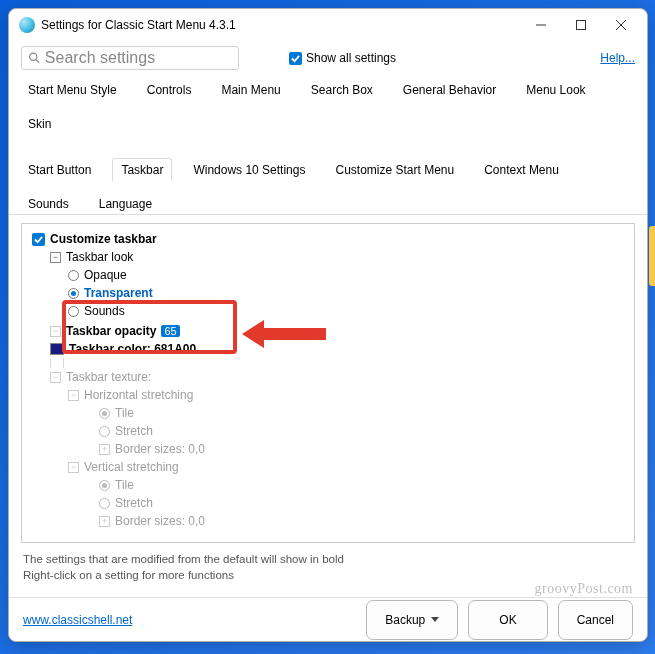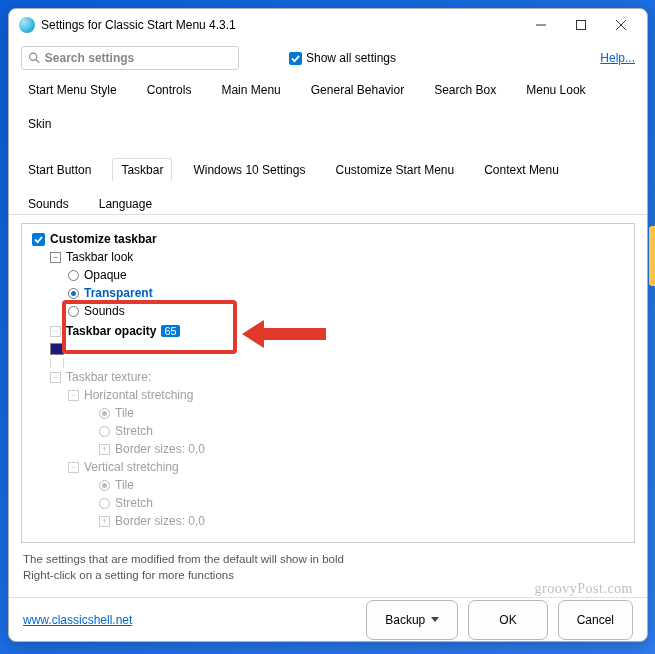--- a/index.html
+++ b/index.html
@@ -46,21 +46,21 @@
   .search-wrap {
     display:flex; align-items:center;
     border: 1px solid #d0d0d0;
     border-radius: 3px;
     height: 24px;
     width: 218px;
     padding: 0 6px;
     color:#888;
   }
   .search-wrap svg { width:14px; height:14px; margin-right:4px; }
-  .search-input { border:none; outline:none; font-size:12px; width:100%; background:transparent;font-weight:bold; }
+  .search-input { border:none; outline:none; font-size:16px; width:100%; background:transparent; }
   .search-input::placeholder { color:#888; }
   .showall { display:flex; align-items:center; gap:4px; margin-left: 42px; }
   .chk { width:13px; height:13px; background:#0078d7; border-radius:2px; display:flex; align-items:center; justify-content:center; }
   .chk svg { width:9px; height:9px; stroke:#fff; stroke-width:2; fill:none; }
   .help-link { margin-left:auto; color:#0066cc; text-decoration:underline; cursor:pointer; }
   .tabs {
     display:flex; flex-wrap:wrap;
     padding: 3px 10px 0 10px;
     border-bottom: 1px solid #ddd;
     gap: 12px;
@@ -188,22 +188,22 @@
         </span>
       <span>Show all settings</span>
     </label>
     <a class="help-link">Help...</a>
   </div>
 
   <div class="tabs">
     <div class="tab">Start Menu Style</div>
     <div class="tab">Controls</div>
     <div class="tab">Main Menu</div>
+    <div class="tab">Search Box</div>
     <div class="tab">General Behavior</div>
-    <div class="tab">Search Box</div>
     <div class="tab">Menu Look</div>
     <div class="tab">Skin</div>
     <div style="flex-basis:100%;height:0"></div>
     <div class="tab">Start Button</div>
     <div class="tab active">Taskbar</div>
     <div class="tab">Windows 10 Settings</div>
     <div class="tab">Customize Start Menu</div>
     <div class="tab">Context Menu</div>
     <div class="tab">Sounds</div>
     <div class="tab">Language</div>
@@ -235,20 +235,21 @@
         <span>Sounds</span>
       </div>
 
     <div class="row indent1" style="margin-top:2px">
       <span class="treetog disabled">−</span>
       <span class="bold">Taskbar opacity</span>
       <span class="val-pill">65</span>
     </div>
     <div class="row indent1">
       <span class="color-sw" style="background:#1a1a80"></span>
+      <span class="bold">Taskbar color: 681A00</span>
     </div>
     <div class="row indent1" style="overflow:hidden;height:10px;opacity:.3">
       <span class="color-sw" style="background:#fff"></span>
       <span></span>
     </div>
 
     <div class="row indent1">
       <span class="treetog disabled">−</span>
       <span class="disabled-text">Taskbar texture:</span>
     </div>

